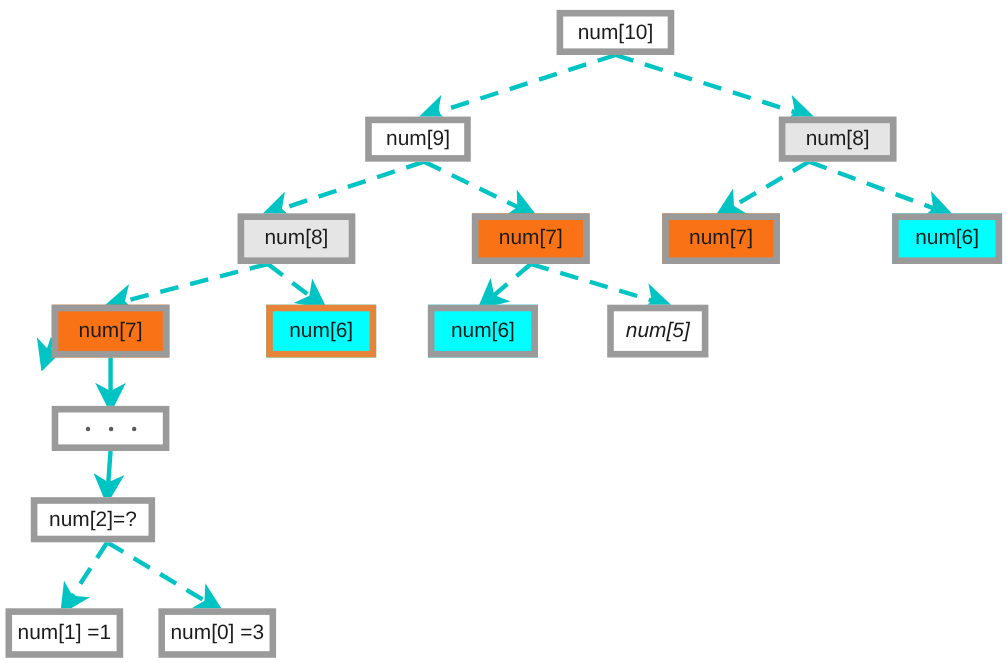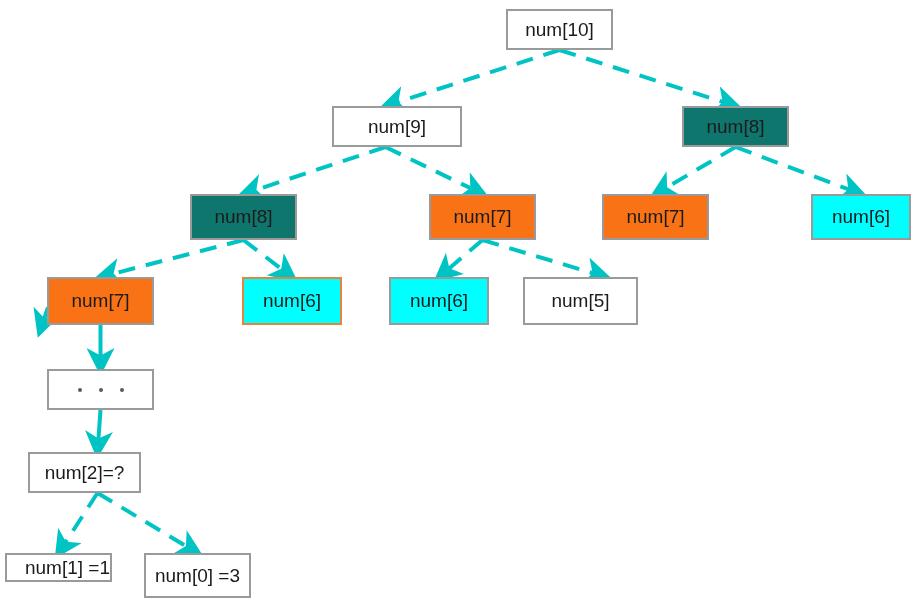--- a/index.html
+++ b/index.html
@@ -27,29 +27,29 @@
     height: 603px;
     pointer-events: none;
   }
   .node {
     position: absolute;
     box-sizing: border-box;
     display: flex;
     align-items: center;
     justify-content: center;
     background: #ffffff;
-    border: 2px solid #0f172a;
+    border: 6px solid #0f172a;
     color: #1b1b1b;
     font-size: 19px;
     font-family: "Liberation Sans", sans-serif;
     letter-spacing: 0px;
     white-space: nowrap;
     z-index: 3;
   }
-  .node.fill-yellow { background: #0f766e; }
+  .node.fill-yellow { background: #e5e5e5; margin-left: 26px; }
   .node.fill-green  { background: #f97316; }
   .node.fill-cyan   { background: #00ffff; align-items: center; }
   .node.fill-white  { background: #ffffff; }
   .node.border-orange { border-color: #e8833a; }
   .node.border-gray   { border-color: #9a9a9a; }
   .dots {
     display: flex;
     align-items: center;
     justify-content: center;
     gap: 17px;
@@ -89,21 +89,21 @@
         <line x1="97.5" y1="493" x2="58.5" y2="553" stroke-dasharray="17 11" marker-end="url(#arrow)"></line>
         <line x1="97.5" y1="493" x2="197.5" y2="553" stroke-dasharray="17 11" marker-end="url(#arrow)"></line>
         <line x1="57" y1="281" x2="40" y2="331" stroke-dasharray="17 11" marker-end="url(#arrow)"></line>
       </g>
   </svg>
 
   <div id="nodes">
       <div class="node fill-white border-gray" id="n-root" style="left: 506px; top: 9px; width: 107px; height: 41px;">
         <span>num[10]</span>
       </div>
-      <div class="node fill-white border-gray" id="n-l1-left" style="left: 332px; top: 106px; width: 130px; height: 41px;">
+      <div class="node fill-white border-gray" id="n-l1-left" style="left: 332px; top: 106px; width: 96px; height: 41px;">
         <span>num[9]</span>
       </div>
       <div class="node fill-yellow border-gray" id="n-l1-right" style="left: 682px; top: 106px; width: 107px; height: 41px;">
         <span>num[8]</span>
       </div>
       <div class="node fill-yellow border-gray" id="n-l2-a" style="left: 190px; top: 194px; width: 107px; height: 46px;">
         <span>num[8]</span>
       </div>
       <div class="node fill-green border-gray" id="n-l2-b" style="left: 429px; top: 194px; width: 107px; height: 46px;">
         <span>num[7]</span>
@@ -116,33 +116,33 @@
       </div>
       <div class="node fill-green border-gray" id="n-l3-a" style="left: 47px; top: 277px; width: 107px; height: 48px;">
         <span>num[7]</span>
       </div>
       <div class="node fill-cyan border-orange" id="n-l3-b" style="left: 242px; top: 277px; width: 100px; height: 48px;">
         <span>num[6]</span>
       </div>
       <div class="node fill-cyan border-gray" id="n-l3-c" style="left: 389px; top: 277px; width: 100px; height: 48px;">
         <span>num[6]</span>
       </div>
-      <div class="node fill-white border-gray" id="n-l3-d" style="left: 523px; top: 277px; width: 115px; height: 48px;">
+      <div class="node fill-white border-gray" id="n-l3-d" style="left: 552px; top: 277px; width: 92px; height: 48px; font-style: italic;">
         <span>num[5]</span>
       </div>
       <div class="node fill-white border-gray" id="n-dots" style="left: 47px; top: 369px; width: 107px; height: 41px;">
         <div class="dots">
           <i></i>
           <i></i>
           <i></i>
         </div>
       </div>
       <div class="node fill-white border-gray" id="n-q" style="left: 28px; top: 452px; width: 113px; height: 41px;">
         <span>num[2]=?</span>
       </div>
-      <div class="node fill-white border-gray" id="n-leaf-1" style="left: 5px; top: 553px; width: 107px; height: 29px; justify-content: flex-end;">
+      <div class="node fill-white border-gray" id="n-leaf-1" style="left: 5px; top: 553px; width: 107px; height: 45px;">
         <span>num[1] =1</span>
       </div>
       <div class="node fill-white border-gray" id="n-leaf-0" style="left: 144px; top: 553px; width: 107px; height: 45px;">
         <span>num[0] =3</span>
       </div>
     </div>
 </div>
 
 </body></html>

